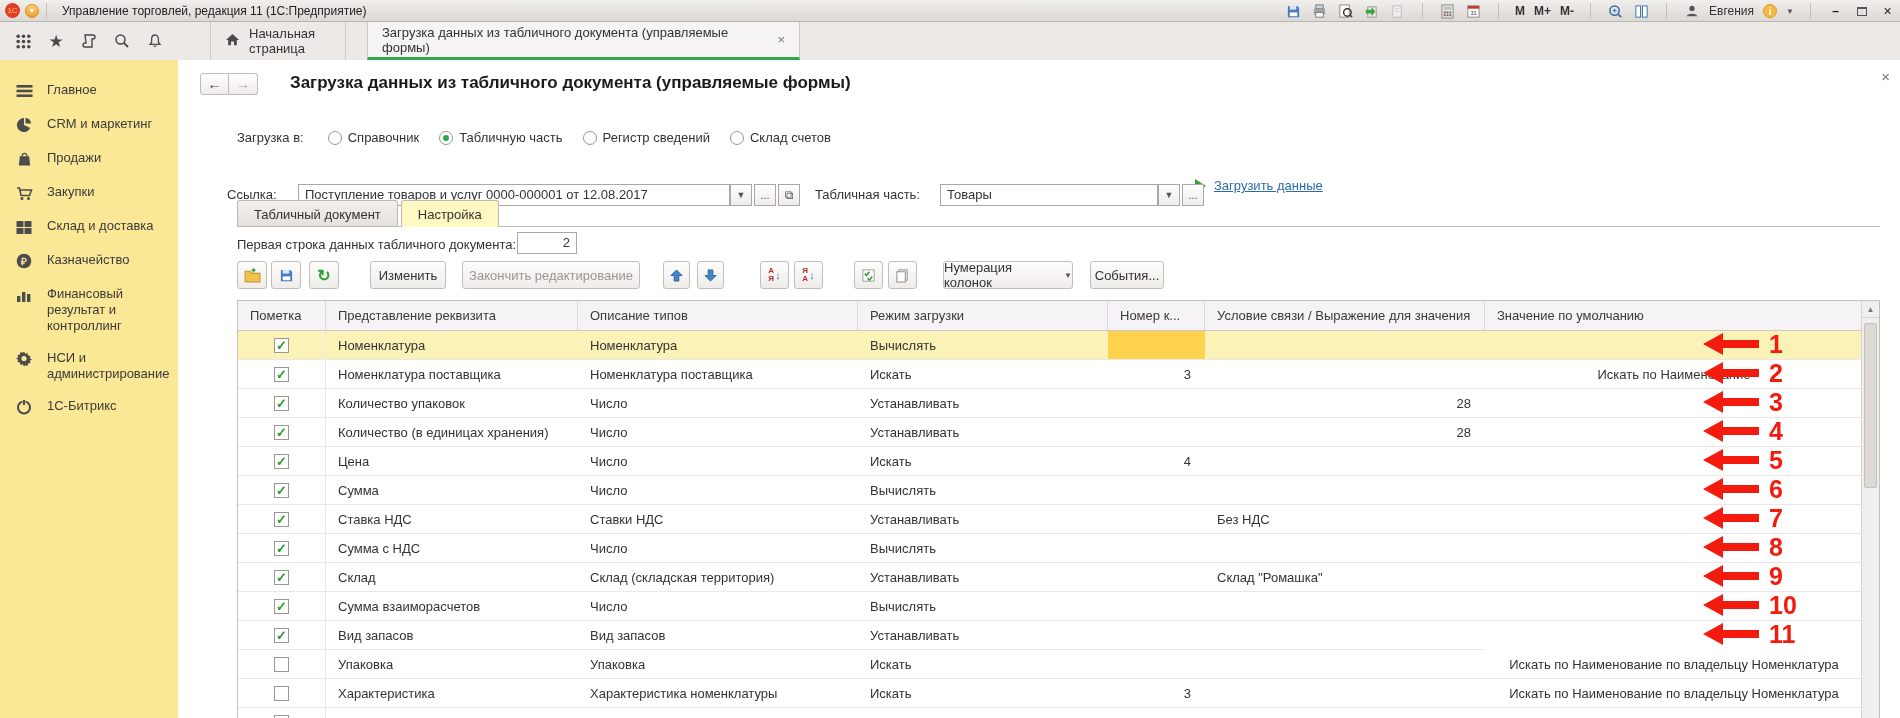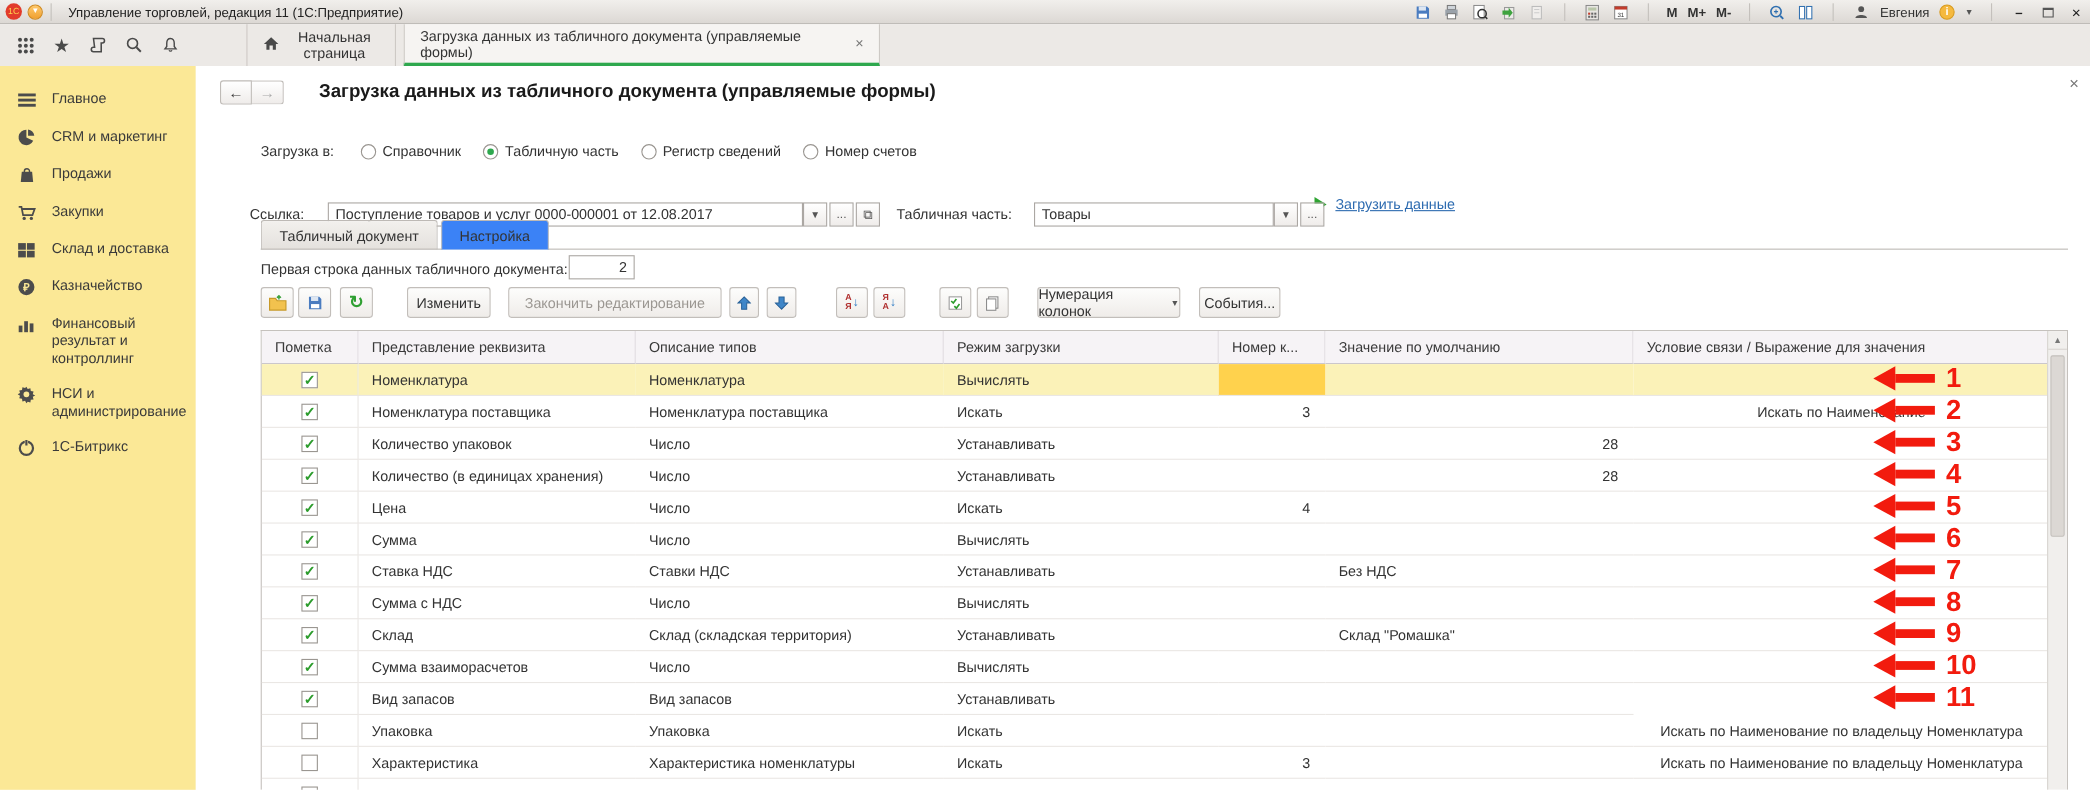--- a/index.html
+++ b/index.html
@@ -25,21 +25,21 @@
     font-weight:bold; display:flex; align-items:center; justify-content:center; border:1px solid #D89B20; }
 
   
   .band { position:absolute; left:0; top:22px; width:1900px; height:38px; background:#ECE9E6; }
   .band-icons { position:absolute; left:0; top:0; width:178px; height:38px; display:flex;
     align-items:center; justify-content:space-evenly; }
   .band-ico { width:20px; height:20px; display:flex; align-items:center; justify-content:center;
     font-size:17px; color:#4a4a4a; }
   .tab-top { position:absolute; top:0; height:38px; display:flex; align-items:center;
     font-size:13px; color:#333; border-left:1px solid #CDC9C5; border-right:1px solid #CDC9C5; padding:0 14px; gap:9px; }
-  .tab-home { left:224px; width:136px;text-align:center; }
+  .tab-home { left:210px; width:136px; }
   .tab-active-top { left:367px; width:433px; background:#F6F4F2; border-bottom:3px solid #2EA84E; }
   .tab-close { color:#777; font-size:13px; margin-left:4px; }
 
   
   .sidebar { position:absolute; left:0; top:60px; width:178px; height:658px; background:#FBE896;
     padding-top:14px; display:flex; flex-direction:column; }
   .side-item { display:flex; align-items:flex-start; padding:8px 0 8px 14px; gap:13px; font-size:13px; color:#3a3a3a; }
   .side-item .s-ico { width:20px; min-width:20px; height:18px; display:flex; align-items:center;
     justify-content:center; color:#4c4c4c; }
   .side-item .s-lbl { line-height:16px; padding-right:6px; }
@@ -72,21 +72,21 @@
   .fld-lbl { position:absolute; top:3px; }
   .fld { position:absolute; top:0; height:22px; border:1px solid #ABA7A3; background:#fff;
     padding:2px 6px; white-space:nowrap; overflow:hidden; }
   .mini-btn { position:absolute; top:0; width:22px; height:22px; border:1px solid #ABA7A3; background:linear-gradient(#fff,#EFECEA);
     display:flex; align-items:center; justify-content:center; font-size:9px; color:#555; }
 
   .inner-tabs { position:absolute; left:59px; top:140px; height:27px; display:flex; }
   .itab { height:27px; padding:0 16px; display:flex; align-items:center; border:1px solid #BDB9B5;
     border-bottom:none; border-radius:3px 3px 0 0; margin-right:3px; position:relative; }
   .itab.inactive { background:linear-gradient(#F2F0ED,#E4E1DD); }
-  .itab.active { background:#3b82f6; z-index:3; }
+  .itab.active { background:#fef9c3; z-index:3; }
   .tabs-line { position:absolute; left:59px; top:166px; width:1643px; height:1px; background:#BDB9B5; }
   .itab.active::after { content:""; position:absolute; left:0; right:0; bottom:-1px; height:1px; background:#fff; }
 
   .firstrow-lbl { position:absolute; left:59px; top:177px; }
   .firstrow-input { position:absolute; left:339px; top:172px; width:60px; height:22px; border:1px solid #ABA7A3;
     text-align:right; padding:2px 6px; }
 
   .tbtn { position:absolute; top:201px; height:28px; border:1px solid #C2BEBA; border-radius:3px;
     background:linear-gradient(#FDFDFC,#EFECE9); display:flex; align-items:center; justify-content:center;
     font-size:13px; color:#333; gap:5px; }
@@ -391,21 +391,21 @@
       <span class="radio sel">
         <span class="rdot"></span>
         <span>Табличную часть</span>
       </span>
       <span class="radio">
         <span class="rdot"></span>
         <span>Регистр сведений</span>
       </span>
       <span class="radio">
         <span class="rdot"></span>
-        <span>Номер счетов</span>
+        <span>Склад счетов</span>
       </span>
     </div>
 
   <div class="load-link">
     <span class="tri"></span>
     <a href="#">Загрузить данные</a>
   </div>
 
   <div class="ref-row">
     <span class="fld-lbl" style="left:49px;">Ссылка:</span>
@@ -438,21 +438,21 @@
     <svg width="15" height="15" viewBox="0 0 16 16">
         <path d="M2 2h10l2 2v10H2z" fill="#4A7CC0"></path>
         <rect x="4" y="9" width="8" height="4" fill="#fff"></rect>
         <rect x="4" y="2" width="7" height="4" fill="#DDE6F2"></rect>
       </svg>
     </div>
   <div class="tbtn" style="left:131px; width:30px; color:#2FA032; font-size:16px; font-weight:bold;">
       <span>↻</span>
     </div>
   <div class="tbtn" style="left:192px; width:76px;">Изменить</div>
-  <div class="tbtn disabled" style="left:284px; width:194px;">Закончить редактирование</div>
+  <div class="tbtn disabled" style="left:284px; width:178px;">Закончить редактирование</div>
   <div class="tbtn" style="left:485px; width:27px;">
     <svg width="13" height="13" viewBox="0 0 14 14">
         <path d="M7 1 L13 7 H9.5 V13 H4.5 V7 H1 Z" fill="#3F86C8" stroke="#2A6298"></path>
       </svg>
     </div>
   <div class="tbtn" style="left:519px; width:27px;">
     <svg width="13" height="13" viewBox="0 0 14 14">
         <path d="M7 13 L1 7 H4.5 V1 H9.5 V7 H13 Z" fill="#3F86C8" stroke="#2A6298"></path>
       </svg>
     </div>
@@ -493,22 +493,22 @@
     </div>
   <div class="tbtn" style="left:912px; width:74px;">События...</div>
 
   <div class="tbl">
     <div class="tbl-grid" id="tblHead">
         <div class="th">Пометка</div>
         <div class="th">Представление реквизита</div>
         <div class="th">Описание типов</div>
         <div class="th">Режим загрузки</div>
         <div class="th">Номер к...</div>
+        <div class="th">Условие связи / Выражение для значения</div>
         <div class="th">Значение по умолчанию</div>
-        <div class="th">Условие связи / Выражение для значения</div>
       </div>
     <div id="tblBody">
         <div class="tbl-grid tr sel">
           <div class="td c1">
             <span class="cbx">✓</span>
           </div>
           <div class="td">Номенклатура</div>
           <div class="td">Номенклатура</div>
           <div class="td">Вычислять</div>
           <div class="td num selcell"></div>

